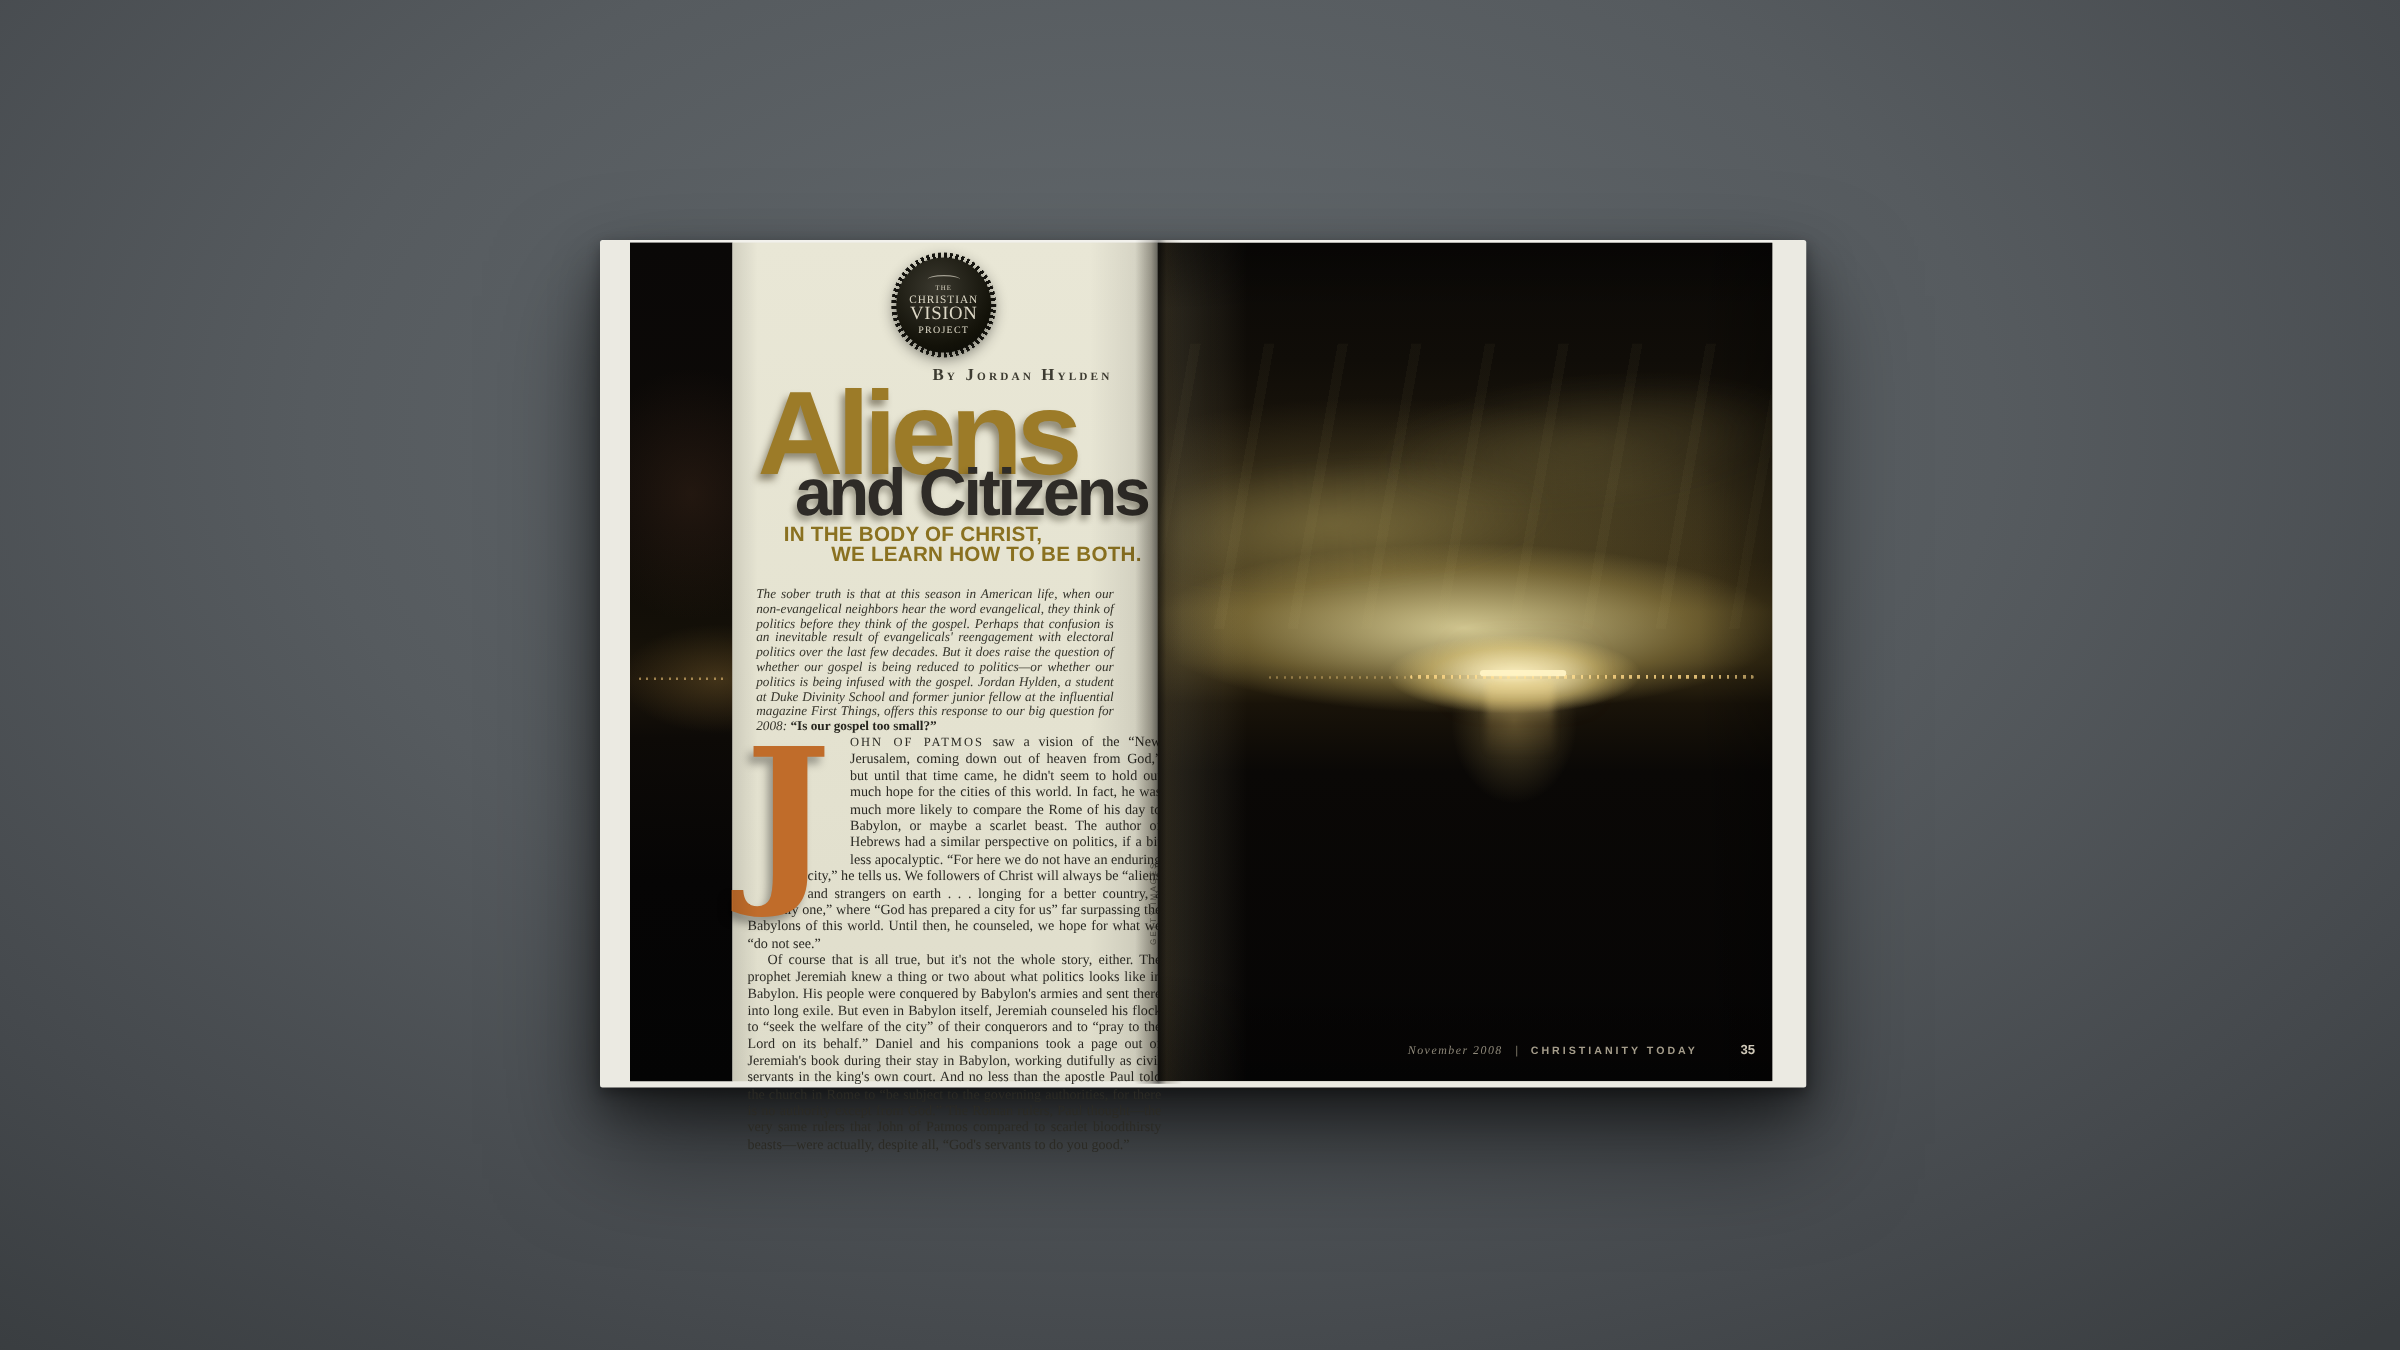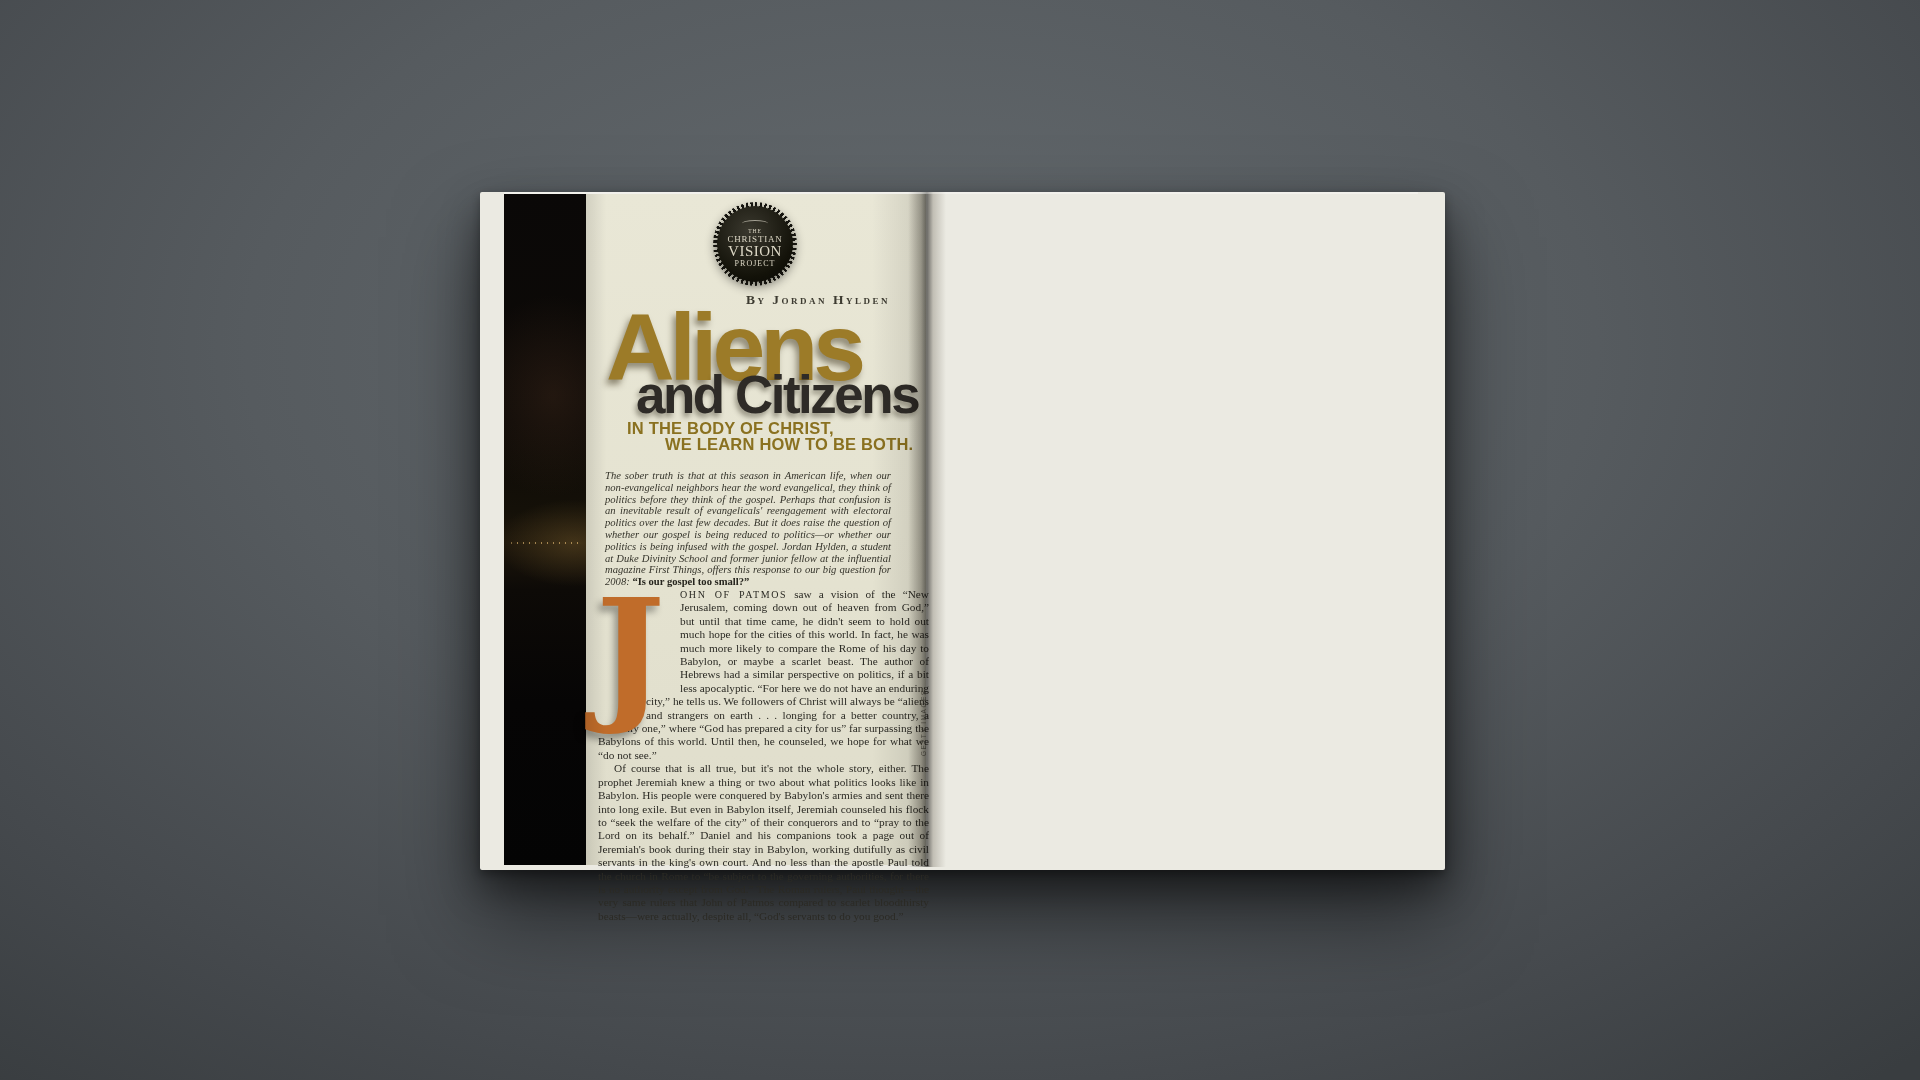--- a/index.html
+++ b/index.html
@@ -243,16 +243,36 @@
             <span class="float-b"></span>
             <span class="lead">OHN OF PATMOS</span><span> saw a vision of the “New Jerusalem, coming down out of heaven from God,” but until that time came, he didn't seem to hold out much hope for the cities of this world. In fact, he was much more likely to compare the Rome of his day to Babylon, or maybe a scarlet beast. The author of Hebrews had a similar perspective on politics, if a bit less apocalyptic. “For here we do not have an enduring city,” he tells us. We followers of Christ will always be “aliens and strangers on earth . . . longing for a better country, a heavenly one,” where “God has prepared a city for us” far surpassing the Babylons of this world. Until then, he counseled, we hope for what we “do not see.”</span>
           </p>
           <p class="para2">Of course that is all true, but it's not the whole story, either. The prophet Jeremiah knew a thing or two about what politics looks like in Babylon. His people were conquered by Babylon's armies and sent there into long exile. But even in Babylon itself, Jeremiah counseled his flock to “seek the welfare of the city” of their conquerors and to “pray to the Lord on its behalf.” Daniel and his companions took a page out of Jeremiah's book during their stay in Babylon, working dutifully as civil servants in the king's own court. And no less than the apostle Paul told the church in Rome to “be subject to the governing authorities, for there is no authority except from God.” The Roman rulers, Paul thought—the very same rulers that John of Patmos compared to scarlet bloodthirsty beasts—were actually, despite all, “God's servants to do you good.”</p>
         </div>
 
         <div class="credit">GETTY IMAGES</div>
       </div>
     </div>
 
+    <div class="page-right">
+      <div class="photo">
+        <div class="streaks"></div>
+        <div class="cloud1"></div>
+        <div class="cloud2"></div>
+        <div class="lights-row-left"></div>
+        <div class="lights-row-right"></div>
+        <div class="lights-core"></div>
+        <div class="reflection"></div>
+        <div class="curl-light"></div>
+        <div class="photo-vignette"></div>
+
+        <div class="folio">
+          <span class="folio-issue">November 2008</span>
+          <span class="folio-sep">|</span>
+          <span class="folio-mag">CHRISTIANITY TODAY</span>
+          <span class="folio-num">35</span>
+        </div>
+      </div>
+    </div>
 
     <div class="gutter"></div>
   </div>
 </div>
 
 </body></html>

